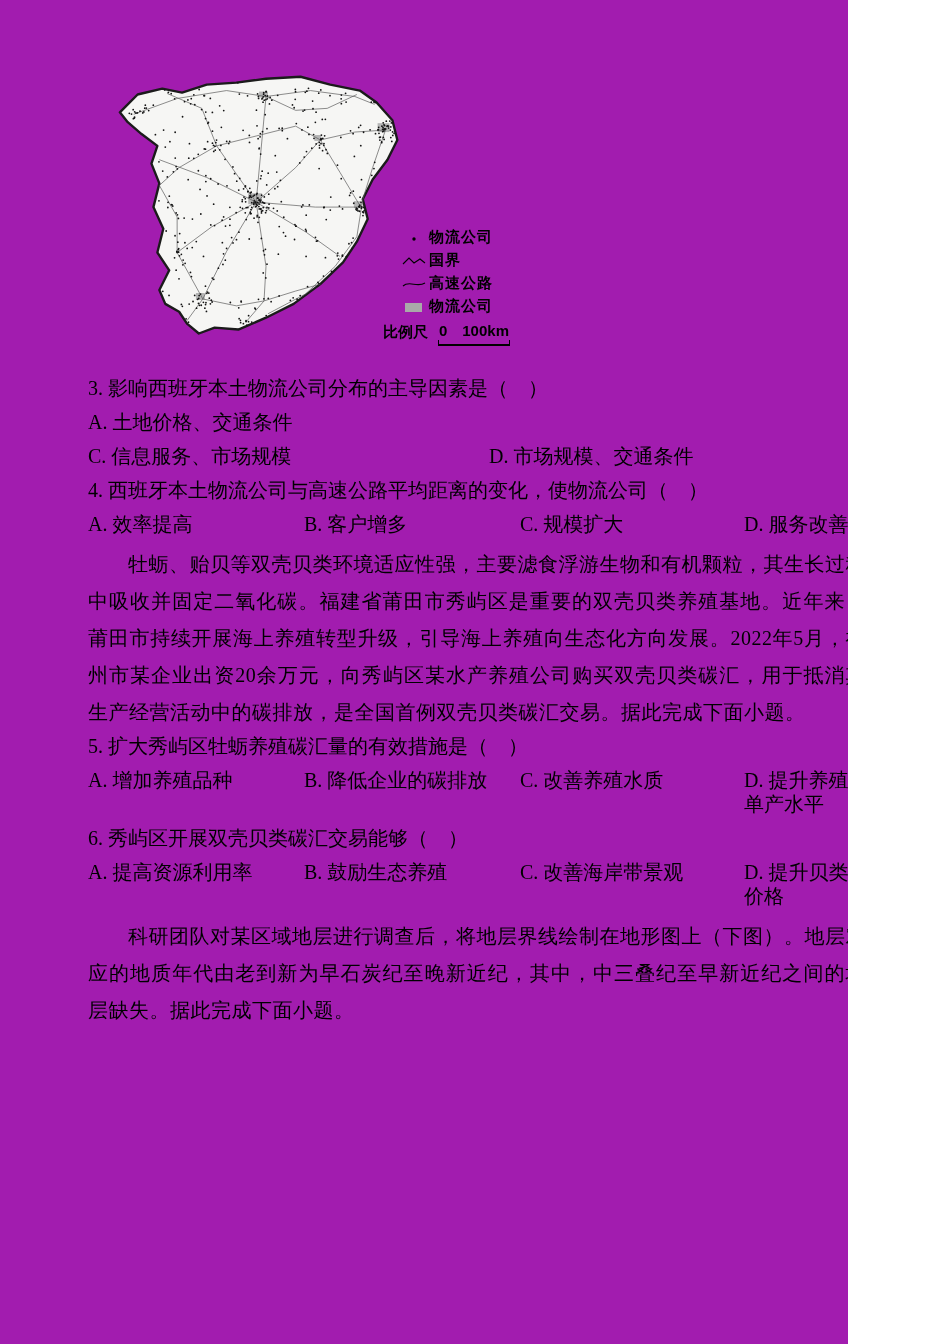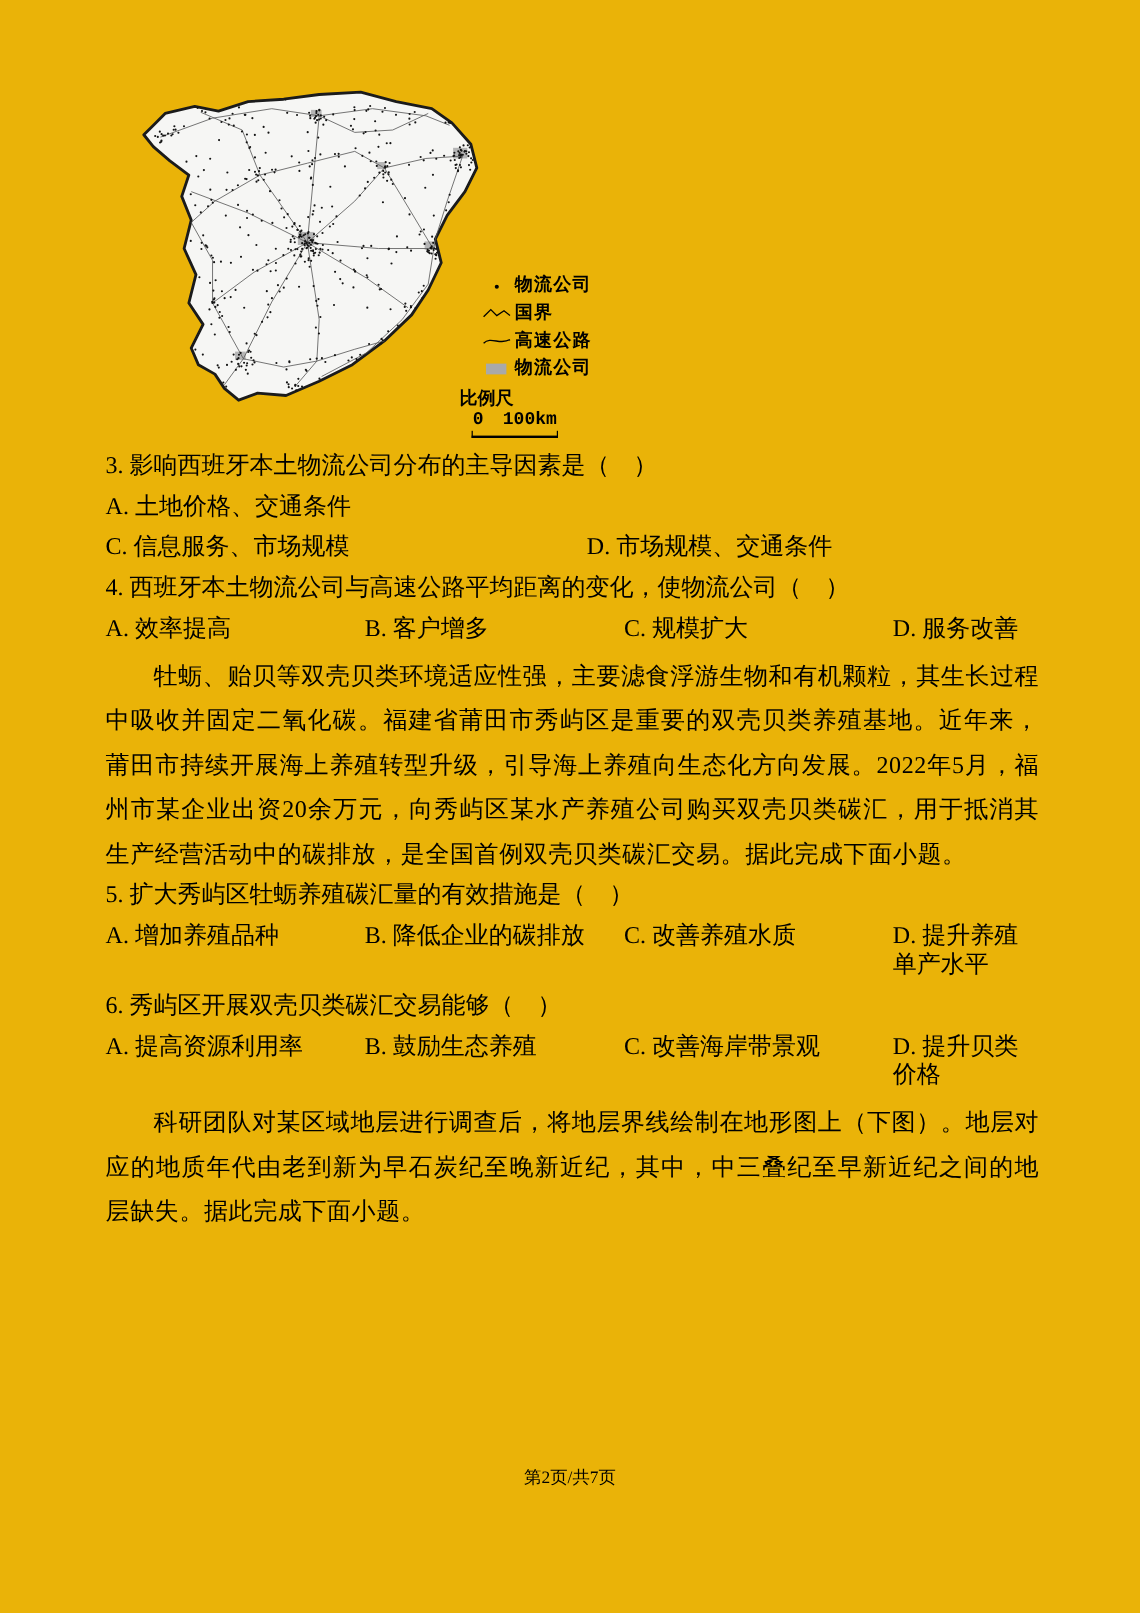--- a/index.html
+++ b/index.html
@@ -1,26 +1,26 @@
 <!DOCTYPE html>
 <html><head>
 <meta charset="utf-8">
 <style>
   html,body{margin:0;padding:0;}
   body{background:#ffffff;color:#000;font-family:"Liberation Serif","DejaVu Serif",serif;}
-  .page{position:relative;width:950px;height:1344px;background:#eab308;overflow:hidden;}
+  .page{position:relative;width:848px;height:1344px;background:#a21caf;overflow:hidden;}
 
   
   .map-figure{position:absolute;left:108px;top:68px;width:316px;height:294px;}
   .legend{position:absolute;left:399px;top:226px;font-family:"Liberation Sans","DejaVu Sans",sans-serif;}
   .legend-row{display:flex;align-items:center;height:23px;}
   .legend-sym{width:30px;display:flex;justify-content:center;align-items:center;}
   .legend-label{font-size:15px;font-weight:700;letter-spacing:1px;white-space:nowrap;}
   .scale-row{position:absolute;left:383px;top:323px;display:flex;align-items:flex-start;
-             font-family:Liberation Mono, monospace;font-weight:700;font-size:15px;flex-direction:column;}
+             font-family:Liberation Sans, sans-serif;font-weight:700;font-size:15px;}
   .scalebar{margin-left:10px;display:inline-flex;flex-direction:column;width:72px;}
   .scalebar-nums{display:flex;justify-content:space-between;padding:0 1px;line-height:16px;}
   .scalebar-line{height:4px;border-bottom:2px solid #000;border-left:1.5px solid #000;border-right:1.5px solid #000;margin-top:1px;}
 
   
   .content{position:absolute;left:88px;top:376px;width:778px;font-size:20px;}
   .q-line{line-height:24px;margin-bottom:10px;}
   .opts{display:flex;line-height:24px;margin-bottom:10px;gap:24px;}
   .opts-2 > span{width:384px;}
   .opts-4 > span:nth-child(1){width:192px;}
@@ -663,14 +663,13 @@
     <div class="opts opts-4">
       <span>A. 提高资源利用率</span>
       <span>B. 鼓励生态养殖</span>
       <span>C. 改善海岸带景观</span>
       <span>D. 提升贝类价格</span>
     </div>
 
     <div class="passage">科研团队对某区域地层进行调查后，将地层界线绘制在地形图上（下图）。地层对应的地质年代由老到新为早石炭纪至晚新近纪，其中，中三叠纪至早新近纪之间的地层缺失。据此完成下面小题。</div>
   </div>
 
-  <div class="footer">第2页/共7页</div>
 </div>
 
 </body></html>

